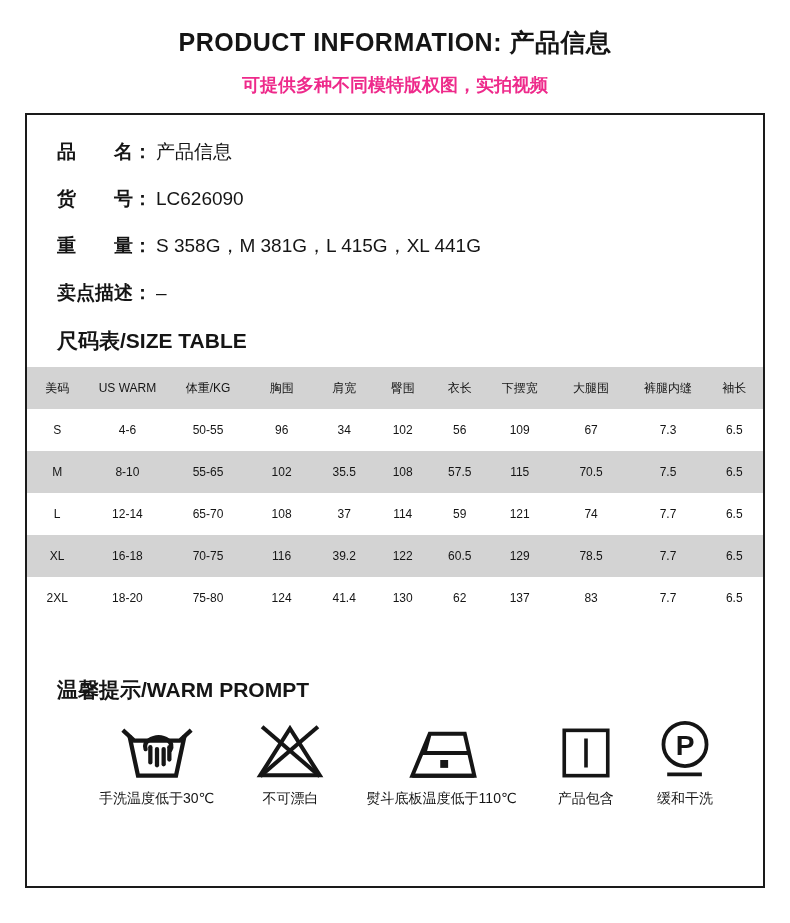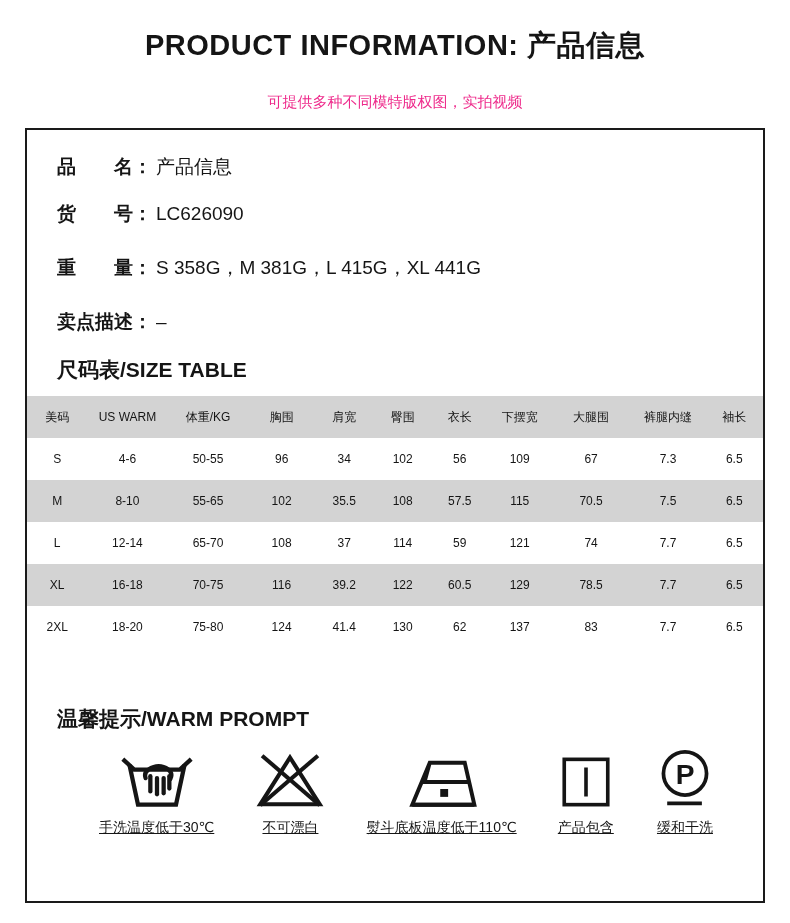--- a/index.html
+++ b/index.html
@@ -8,36 +8,36 @@
     --ink:#151515;
   }
   *{margin:0;padding:0;box-sizing:border-box;}
   html,body{background:#fff;}
   body{
     width:790px;height:923px;margin:0 auto;position:relative;
     font-family:"Liberation Sans","DejaVu Sans",sans-serif;
     color:var(--ink);
   }
   .page-title{
-    text-align:center;font-size:29px;font-weight:bold;
+    text-align:center;font-size:25px;font-weight:bold;
     padding-top:26px;letter-spacing:.5px;
   }
   .page-subtitle{
-    text-align:center;font-size:15px;font-weight:normal;
-    color:var(--accent);margin-top:27px;
+    text-align:center;font-size:18px;font-weight:bold;
+    color:var(--accent);margin-top:14px;
   }
   .box{
     width:740px;height:775px;margin:16px auto 0;
     border:2px solid #1a1a1a;padding-top:26px;overflow:hidden;
   }
   .info{padding:0 30px;font-size:19px;}
   .info-row{display:flex;margin-bottom:25px;line-height:22px;}
   .info-cell{display:flex;align-items:center;}
   .info-cell.left{width:365px;flex:none;}
-  .info-cell.wide{width:100%;margin-top:7px;}
+  .info-cell.wide{width:100%;}
   .lbl{font-weight:bold;white-space:pre;flex:none;}
   .val{margin-left:4px;white-space:pre;}
   .section-title{
     font-size:21px;font-weight:bold;margin:16px 0 0 30px;line-height:24px;
   }
   .size-table{
     width:100%;border-collapse:collapse;table-layout:fixed;
     font-size:12px;text-align:center;margin-top:14px;
   }
   .size-table th{font-weight:normal;}
@@ -49,21 +49,21 @@
   }
   .warm-note{
     font-size:13px;color:#2b2b2b;margin:18px 0 0 28px;line-height:16px;
   }
   .care-row{
     display:flex;justify-content:space-between;align-items:flex-end;
     margin-top:17px;padding:0 48px 0 72px;
   }
   .care-item{display:flex;flex-direction:column;align-items:center;}
   .care-item svg{display:block;}
-  .care-label{font-size:14px;margin-top:8px;white-space:nowrap;text-decoration:underline;}
+  .care-label{font-size:14px;margin-top:8px;white-space:nowrap;}
   .stroke{fill:none;stroke:var(--ink);stroke-width:4.5;}
   .stroke-thin{fill:none;stroke:var(--ink);stroke-width:4;}
   .fillink{fill:var(--ink);stroke:none;}
   .p-letter{font-family:"Liberation Sans",sans-serif;font-weight:bold;font-size:30px;fill:var(--ink);}
 </style>
 </head>
 <body>
 
 <div class="page-title">PRODUCT INFORMATION: 产品信息</div>
 <div class="page-subtitle">可提供多种不同模特版权图，实拍视频</div>

